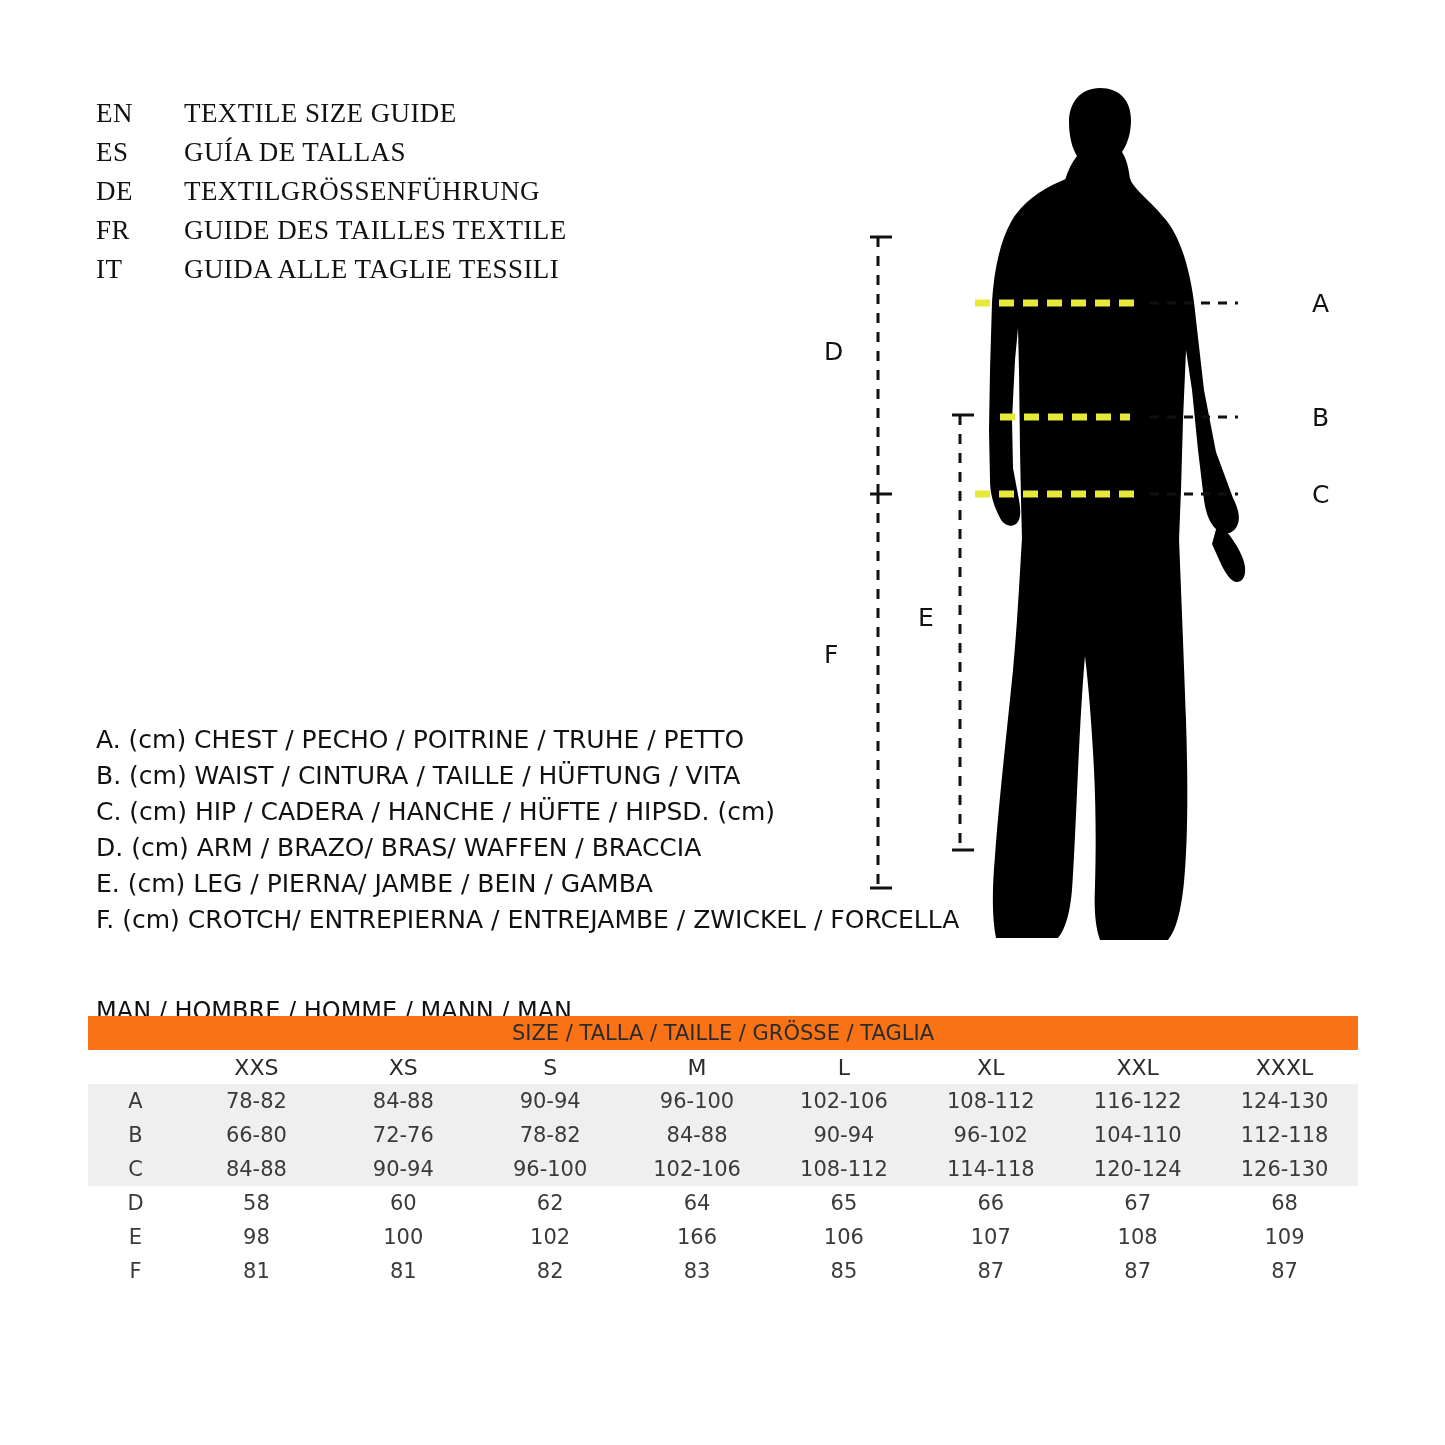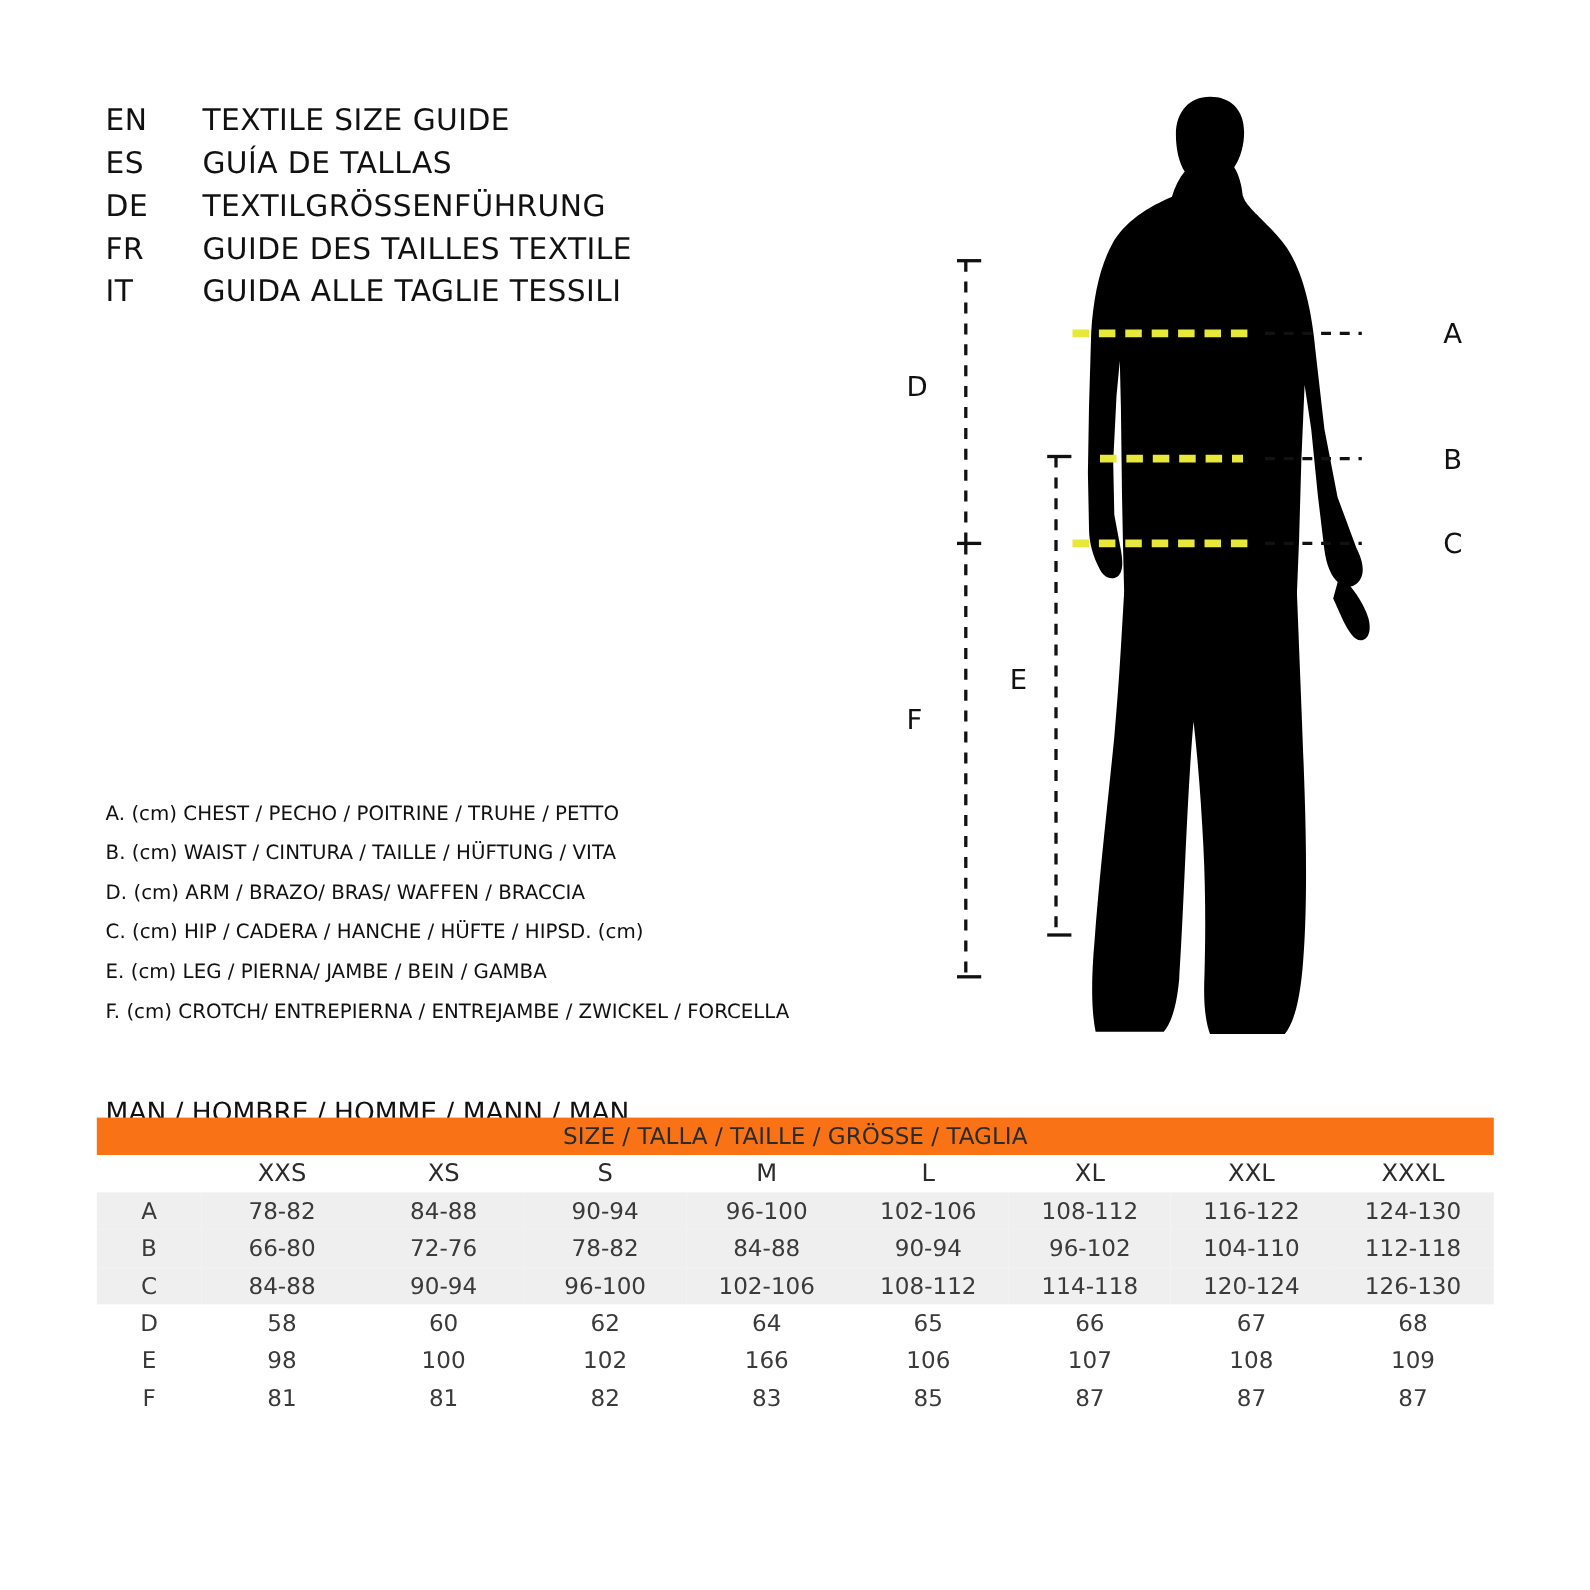--- a/index.html
+++ b/index.html
@@ -17,41 +17,42 @@
 
   
   #title-block {
     position: absolute;
     left: 96px;
     top: 90px;
     width: 680px;
   }
   .title-row {
     display: flex;
-    align-items: center;
+    align-items: flex-end;
     height: 39px;
     font-size: 27px;
     letter-spacing: 0.4px;
     color: #111;
+    font-family: Liberation Serif, serif;
   }
   .title-lang {
     width: 88px;
     flex: 0 0 88px;
   }
   .title-text { white-space: nowrap; }
 
   
   #legend-block {
     position: absolute;
     left: 96px;
     top: 722px;
     width: 800px;
   }
   .legend-row {
-    font-size: 18px;
+    font-size: 25px;
     line-height: 36px;
     color: #111;
     white-space: nowrap;
   }
   #gender-label {
     position: absolute;
     left: 96px;
     top: 955px;
     font-size: 24px;
     color: #111;
@@ -137,22 +138,22 @@
   </div>
   <div class="title-row">
     <span class="title-lang">IT</span>
     <span class="title-text">GUIDA ALLE TAGLIE TESSILI</span>
   </div>
 </div>
 
 <div id="legend-block">
   <div class="legend-row">A. (cm) CHEST / PECHO / POITRINE / TRUHE / PETTO</div>
   <div class="legend-row">B. (cm) WAIST / CINTURA / TAILLE / HÜFTUNG / VITA</div>
+  <div class="legend-row">C. (cm) HIP / CADERA / HANCHE / HÜFTE / HIPSD. (cm)</div>
   <div class="legend-row">D. (cm) ARM / BRAZO/ BRAS/ WAFFEN / BRACCIA</div>
-  <div class="legend-row">C. (cm) HIP / CADERA / HANCHE / HÜFTE / HIPSD. (cm)</div>
   <div class="legend-row">E. (cm) LEG / PIERNA/ JAMBE / BEIN / GAMBA</div>
   <div class="legend-row">F. (cm) CROTCH/ ENTREPIERNA / ENTREJAMBE / ZWICKEL / FORCELLA</div>
 </div>
 
 <div id="gender-label">MAN / HOMBRE / HOMME / MANN / MAN</div>
 
 <div id="figure-area">
   <svg id="figure-svg" width="600" height="880" viewBox="0 0 600 880" xmlns="http://www.w3.org/2000/svg">
 
     <g>

